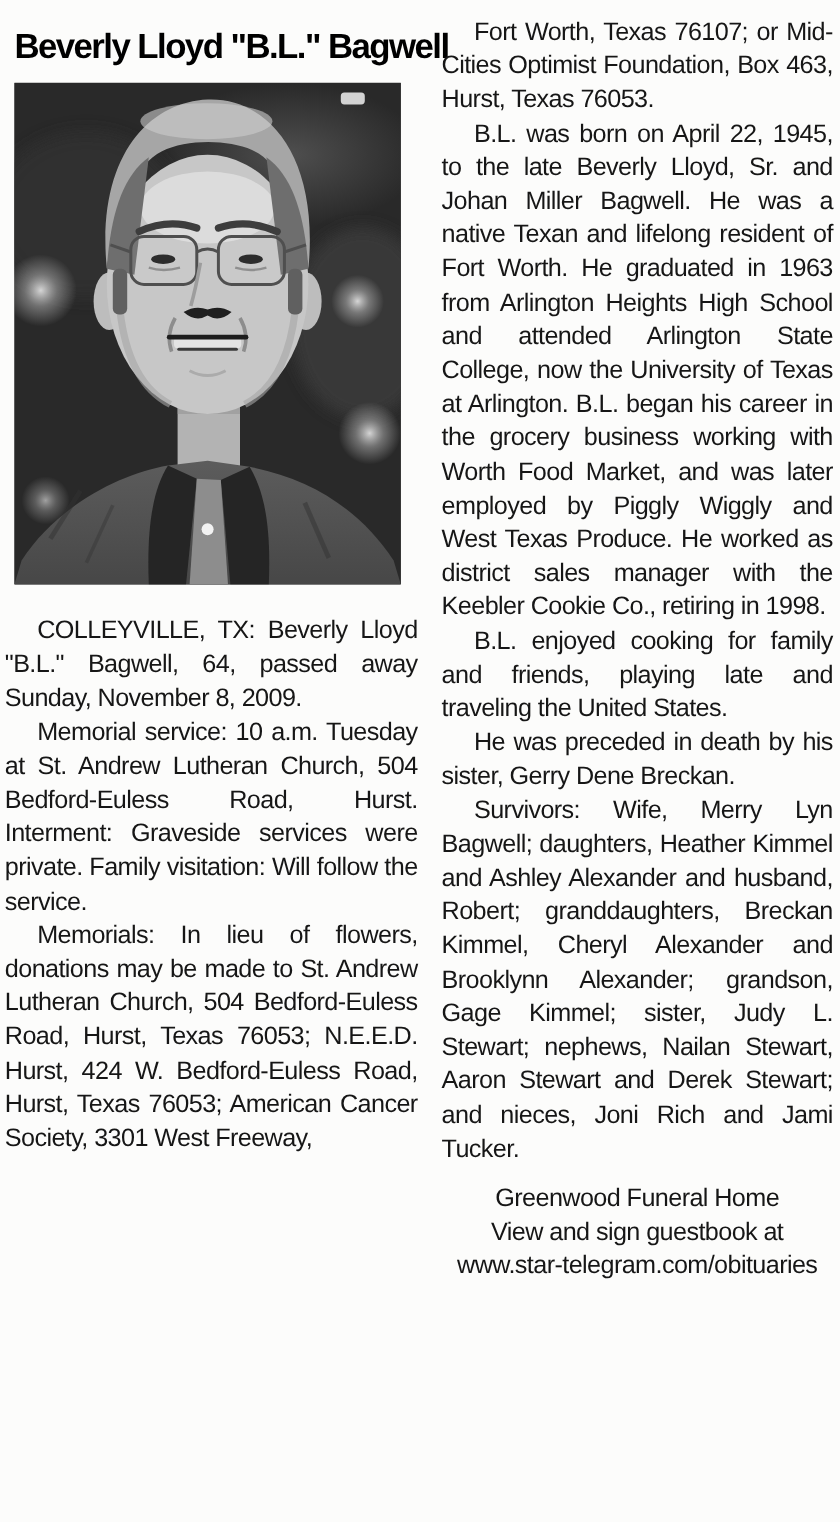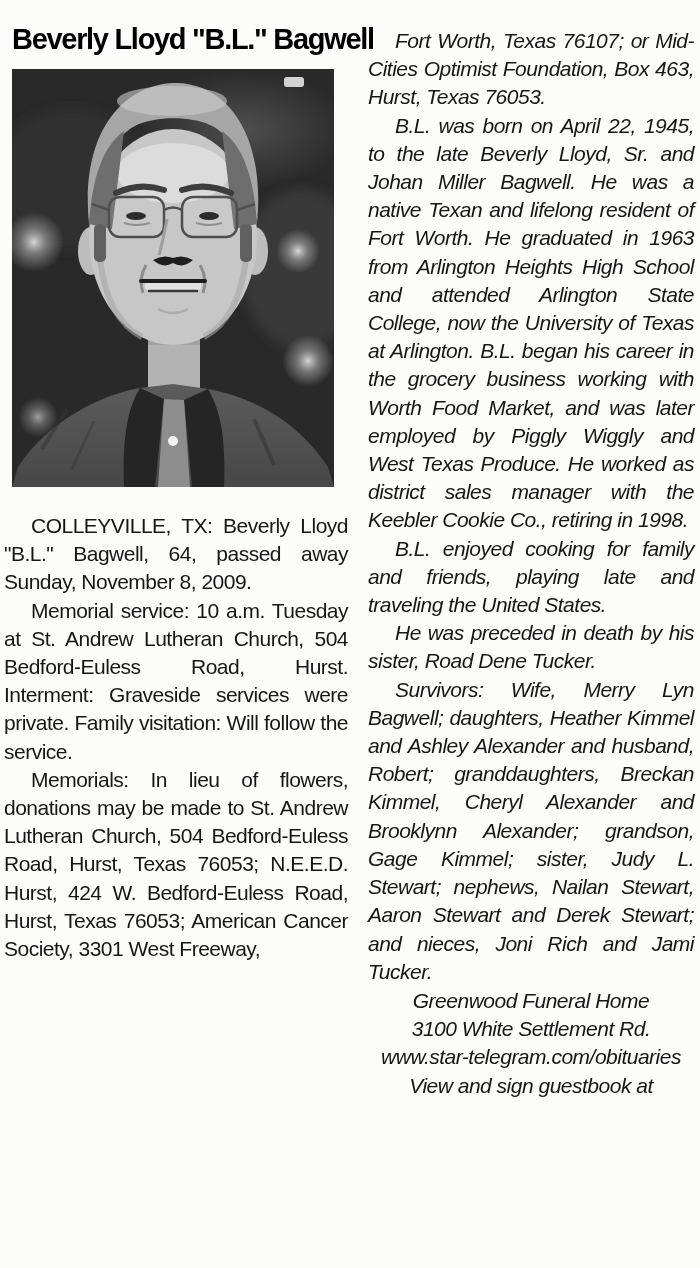--- a/index.html
+++ b/index.html
@@ -12,21 +12,21 @@
     position: relative;
   }
   .page {
     position: relative;
     width: 700px; height: 1268px;
   }
   .col-left {
     position: absolute; left: 4px; top: 0; width: 344px;
   }
   .col-right {
-    position: absolute; left: 368px; top: 27px; width: 326px; font-style: italic;
+    position: absolute; left: 368px; top: 13px; width: 326px;
   }
   .headline {
     margin: 24px 0 0 8px;
     font-size: 29px;
     font-weight: bold;
     letter-spacing: -1.3px;
     line-height: 1.1;
     color: #000;
     white-space: nowrap;
   }
@@ -39,21 +39,21 @@
   .body-copy p {
     margin: 0;
     font-size: 21px;
     line-height: 28.2px;
     letter-spacing: -0.5px;
     text-align: justify;
     text-indent: 27px;
   }
   .col-left .body-copy { margin-top: 25px; }
   .footer-block {
-    margin-top: 1px;
+    margin-top: 13px;
     text-align: center;
     font-size: 21px;
     line-height: 28.2px;
     letter-spacing: -0.5px;
   }
   .footer-block div { margin: 0; }
 </style>
 </head>
 <body>
 
@@ -155,24 +155,23 @@
       <p>Memorial service: 10 a.m. Tuesday at St. Andrew Lutheran Church, 504 Bedford-Euless Road, Hurst. Interment: Graveside services were private. Family visitation: Will follow the service.</p>
       <p>Memorials: In lieu of flowers, donations may be made to St. Andrew Lutheran Church, 504 Bedford-Euless Road, Hurst, Texas 76053; N.E.E.D. Hurst, 424 W. Bedford-Euless Road, Hurst, Texas 76053; American Cancer Society, 3301 West Freeway,</p>
     </div>
   </div>
 
   <div class="col-right">
     <div class="body-copy">
       <p>Fort Worth, Texas 76107; or Mid-Cities Optimist Foundation, Box 463, Hurst, Texas 76053.</p>
       <p>B.L. was born on April 22, 1945, to the late Beverly Lloyd, Sr. and Johan Miller Bagwell. He was a native Texan and lifelong resident of Fort Worth. He graduated in 1963 from Arlington Heights High School and attended Arlington State College, now the University of Texas at Arlington. B.L. began his career in the grocery business working with Worth Food Market, and was later employed by Piggly Wiggly and West Texas Produce. He worked as district sales manager with the Keebler Cookie Co., retiring in 1998.</p>
       <p>B.L. enjoyed cooking for family and friends, playing late and traveling the United States.</p>
-      <p>He was preceded in death by his sister, Road Dene Tucker.</p>
+      <p>He was preceded in death by his sister, Gerry Dene Breckan.</p>
       <p>Survivors: Wife, Merry Lyn Bagwell; daughters, Heather Kimmel and Ashley Alexander and husband, Robert; granddaughters, Breckan Kimmel, Cheryl Alexander and Brooklynn Alexander; grandson, Gage Kimmel; sister, Judy L. Stewart; nephews, Nailan Stewart, Aaron Stewart and Derek Stewart; and nieces, Joni Rich and Jami Tucker.</p>
     </div>
     <div class="footer-block">
       <div>Greenwood Funeral Home</div>
-      <div>3100 White Settlement Rd.</div>
+      <div>View and sign guestbook at</div>
       <div>www.star-telegram.com/obituaries</div>
-      <div>View and sign guestbook at</div>
     </div>
   </div>
 
 </div>
 
 </body></html>

